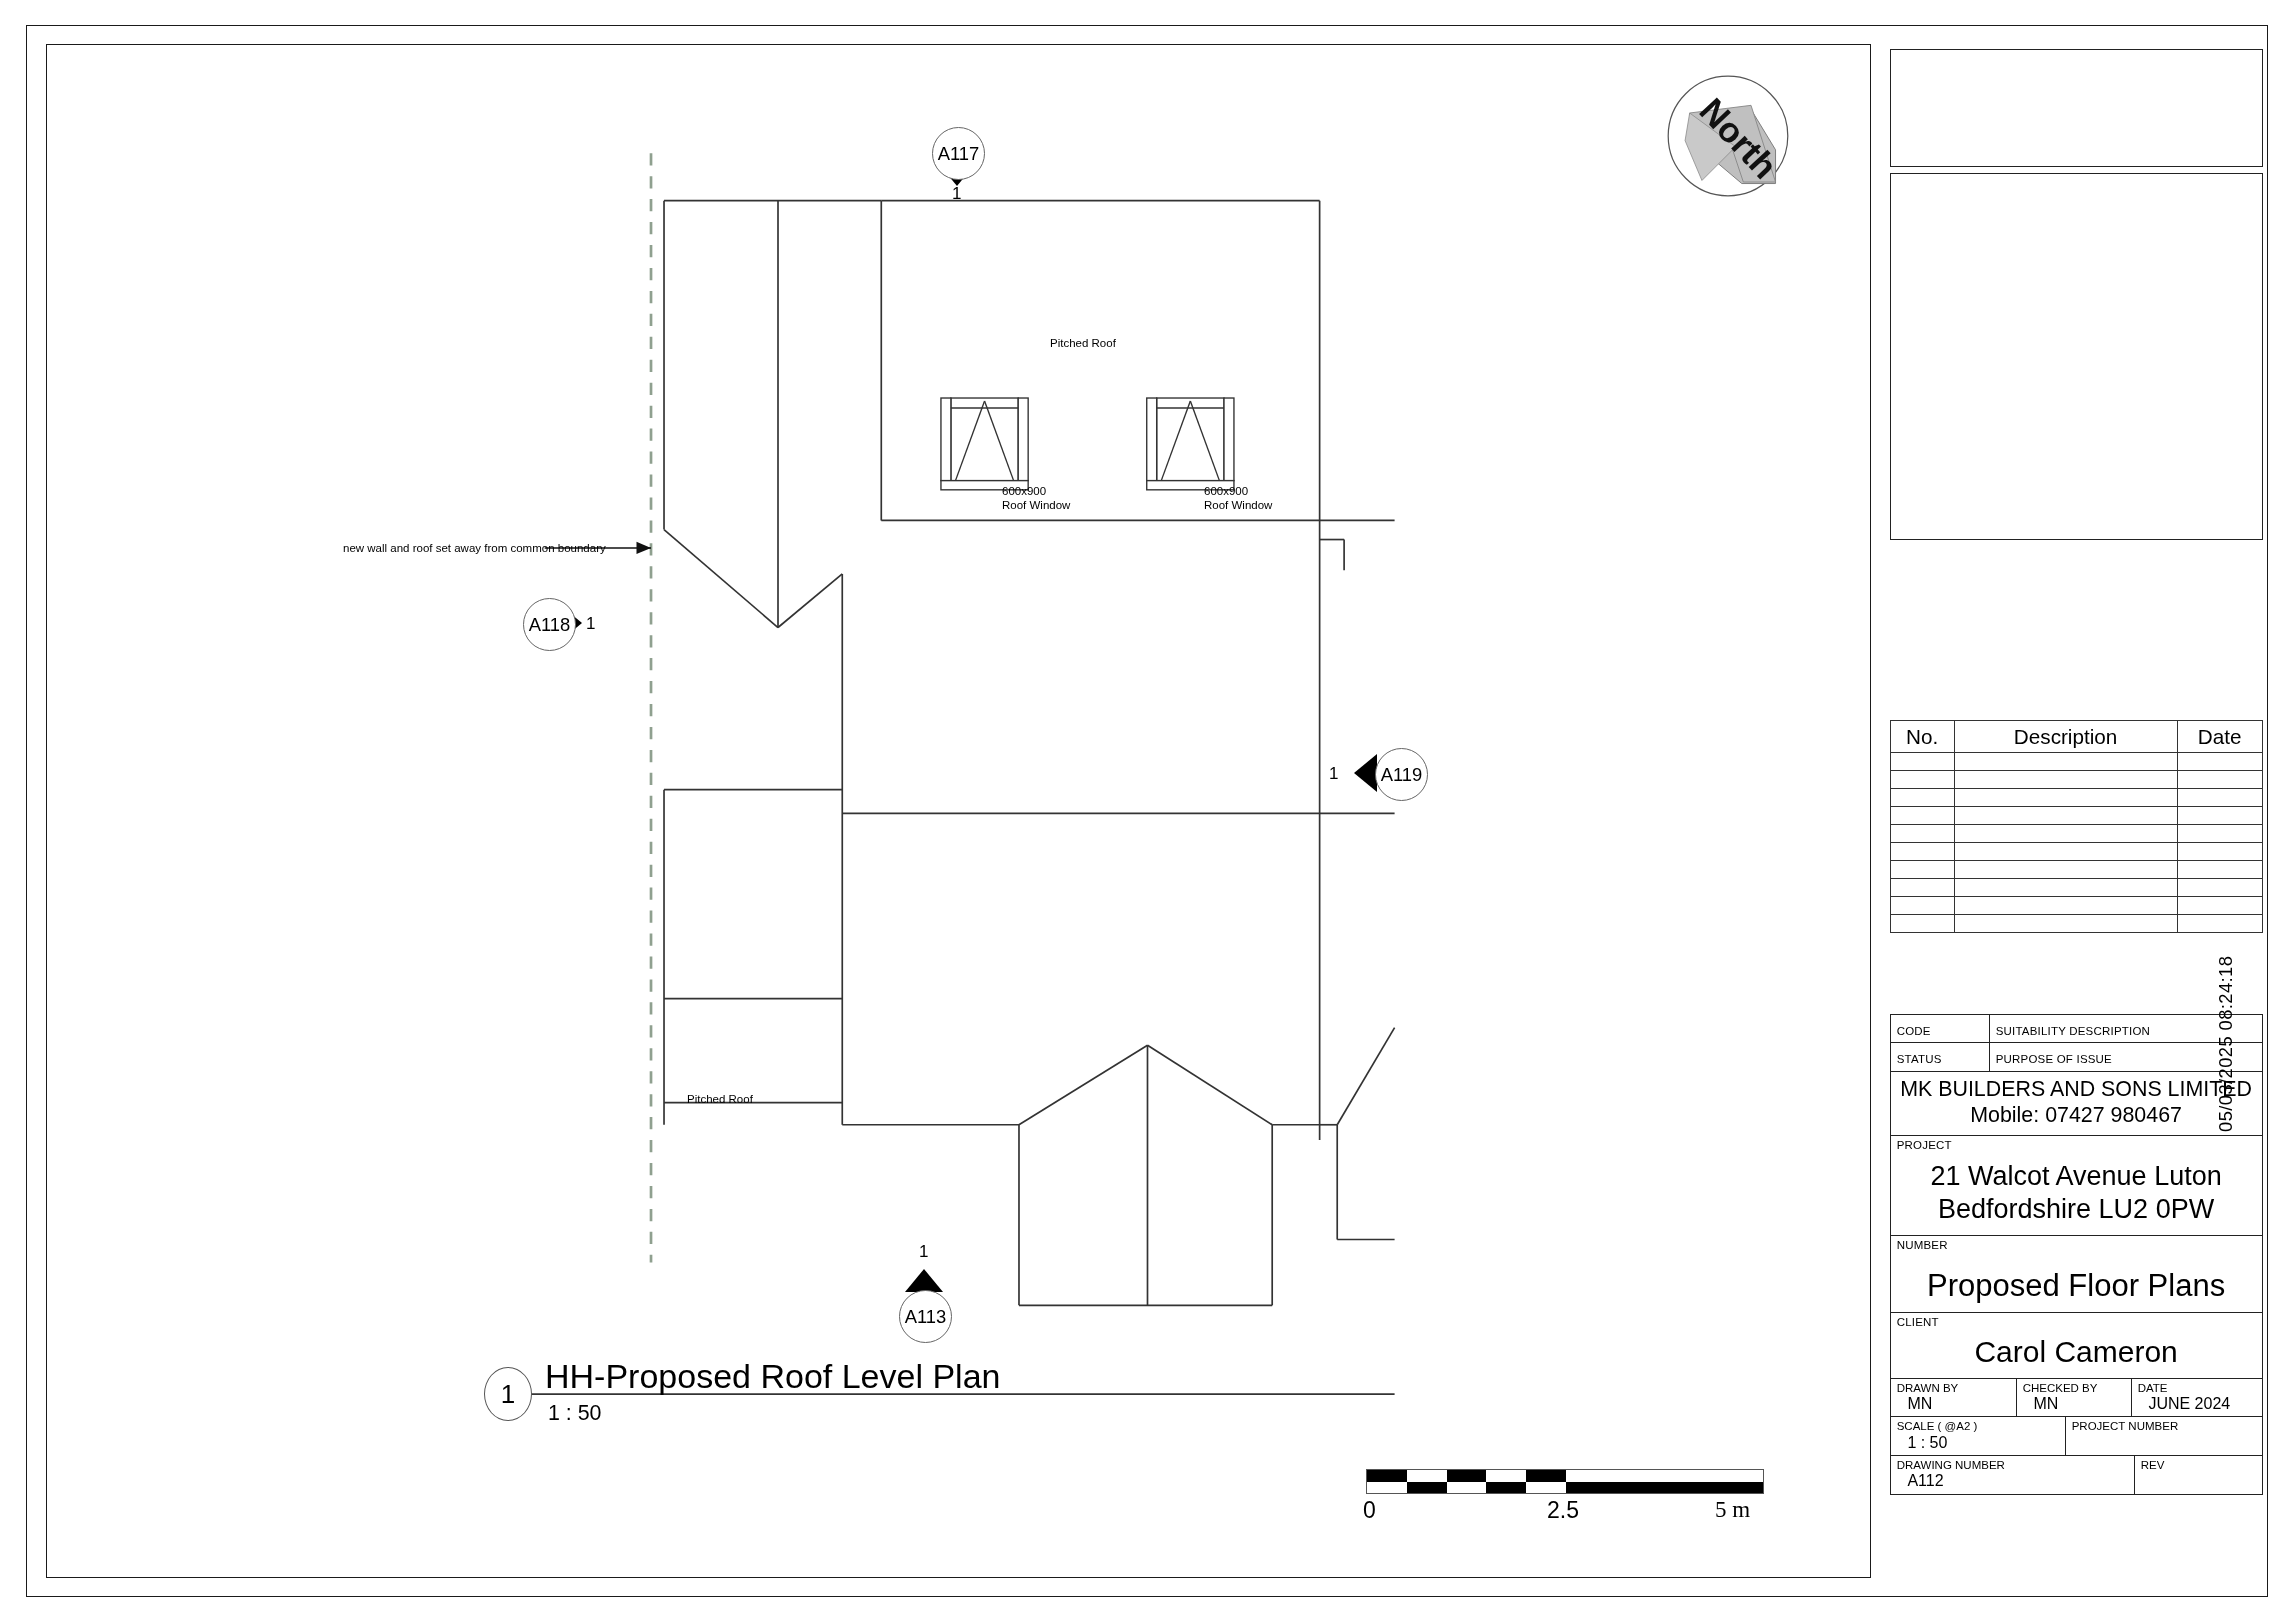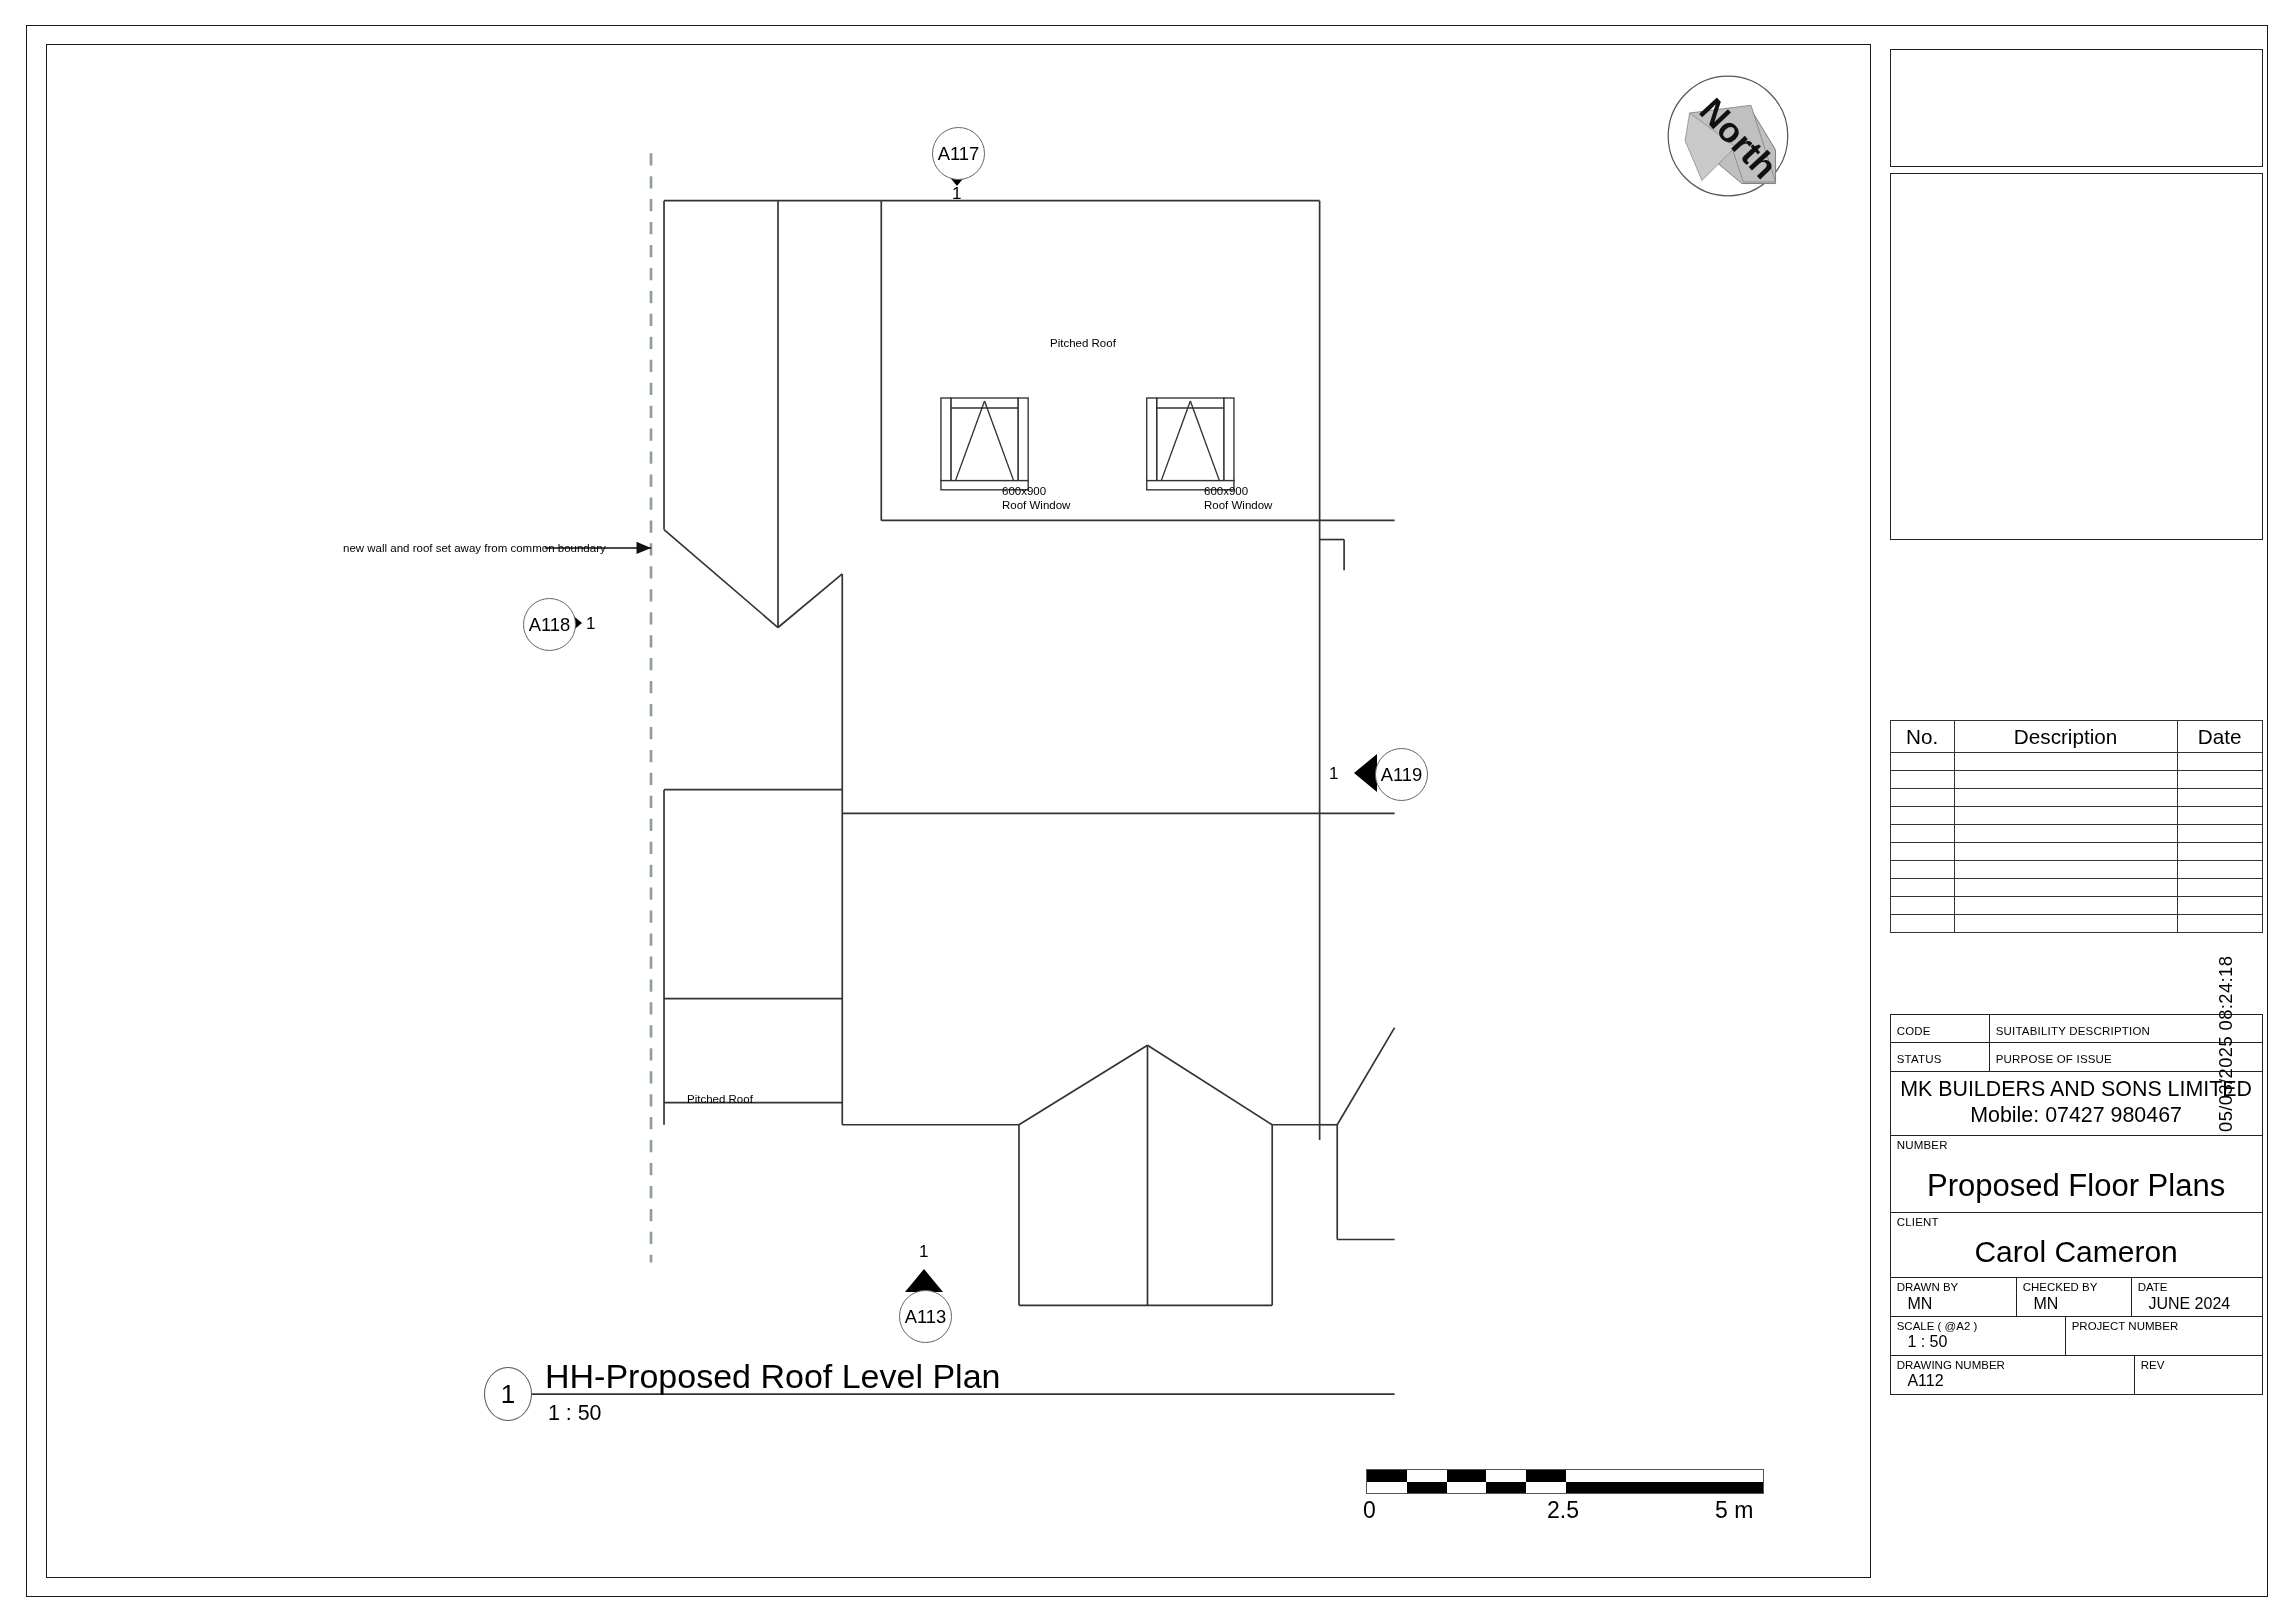--- a/index.html
+++ b/index.html
@@ -404,21 +404,21 @@
       <div class="sb-seg" style="left:0px;   top:11.5px; width:40px;  height:11.5px; background:#fff;"></div>
       <div class="sb-seg" style="left:40px;  top:11.5px; width:40px;  height:11.5px; background:#000;"></div>
       <div class="sb-seg" style="left:80px; top:11.5px; width:40px;  height:11.5px; background:#fff;"></div>
       <div class="sb-seg" style="left:119px; top:11.5px; width:40px;  height:11.5px; background:#000;"></div>
       <div class="sb-seg" style="left:159px; top:11.5px; width:40px;  height:11.5px; background:#fff;"></div>
       <div class="sb-seg" style="left:199px; top:11.5px; width:197px; height:11.5px; background:#000;"></div>
     </div>
     <div class="sb-labels">
       <span class="sb-label" style="left:-3.1px;">0</span>
       <span class="sb-label" style="left:181px;">2.5</span>
-      <span class="sb-label" style="left:349px;">5 m</span>
+      <span class="sb-label" style="left:349px;font-family:Liberation Serif, serif;">5 m</span>
     </div>
   </div>
 
   <div class="title-block">
 
     <div class="tb-box tb-logo-box"></div>
     <div class="tb-box tb-notes-box"></div>
 
     <table class="rev-table">
       <thead>
@@ -506,20 +506,29 @@
         </div>
       </div>
 
       <div class="tb-row">
         <div class="tb-cell company-cell">
           <div>MK BUILDERS AND SONS LIMITED</div>
           <div>Mobile: 07427 980467</div>
         </div>
       </div>
 
+      <div class="tb-row">
+        <div class="tb-cell project-cell">
+          <span class="tb-label">PROJECT</span>
+          <div class="project-value">
+            <div>21 Walcot Avenue Luton</div>
+            <div>Bedfordshire LU2 0PW</div>
+          </div>
+        </div>
+      </div>
 
       <div class="tb-row">
         <div class="tb-cell project-cell">
           <span class="tb-label">NUMBER</span>
           <div class="title-value">Proposed Floor Plans</div>
         </div>
       </div>
 
       <div class="tb-row">
         <div class="tb-cell project-cell">

